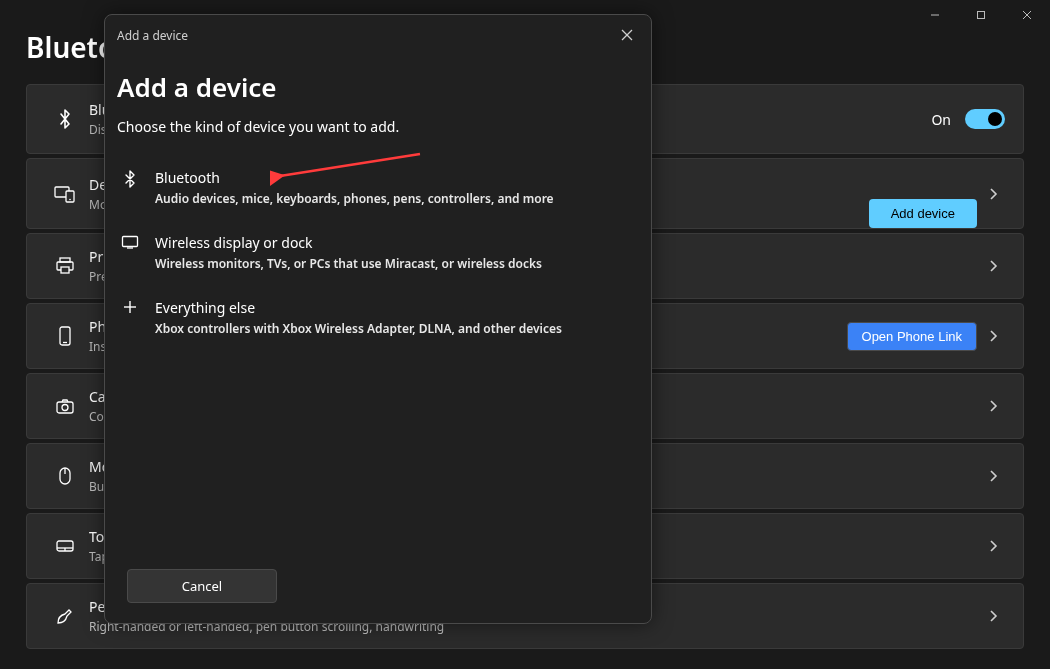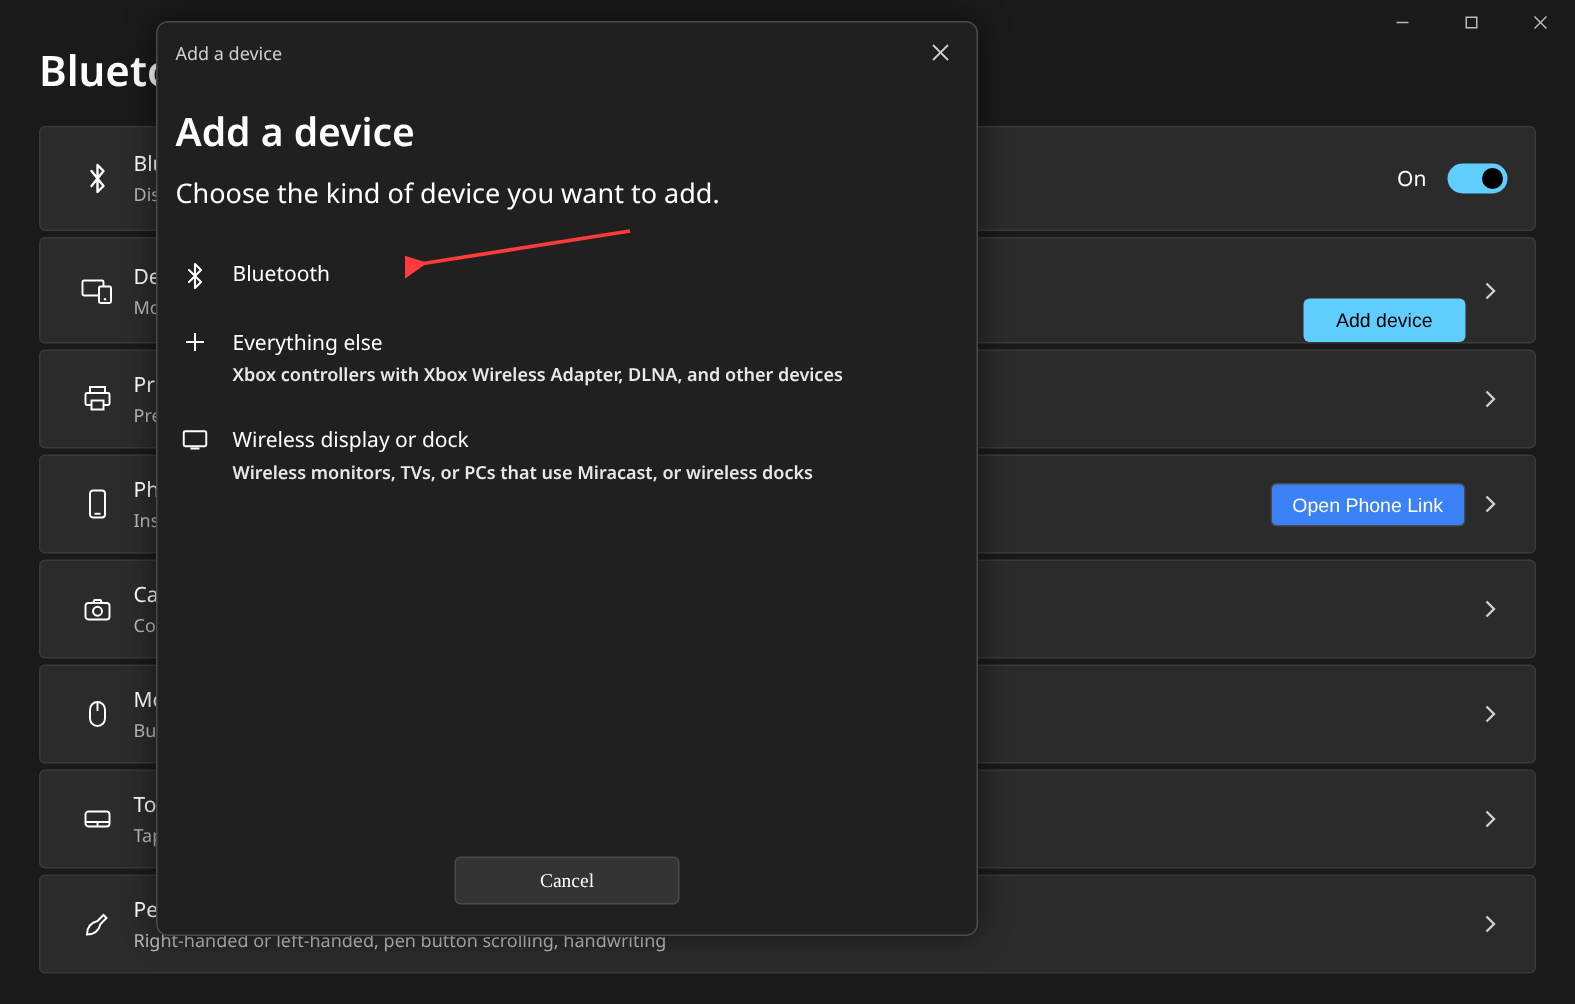--- a/index.html
+++ b/index.html
@@ -124,41 +124,40 @@
   .dialog .dlg-body {
     padding: 0 12px;
     flex: 1;
   }
   .dialog .dlg-big {
     font-size: 26px; font-weight: 600;
     margin-top: 14px;
     margin-bottom: 12px;
   }
   .dialog .dlg-sub {
-    font-size: 18px;
+    font-size: 14px;
     margin-bottom: 20px;
   }
   .opt {
     display: flex;
     gap: 14px;
     padding: 12px 2px 14px 2px;
     cursor: pointer;
   }
   .opt .opt-icon {
     width: 22px;
     display: flex; align-items: flex-start; justify-content: center;
     padding-top: 2px;
     color: #fff;
   }
   .opt .opt-text .opt-title { font-size: 14px; }
   .opt .opt-text .opt-desc { font-size: 12px; font-weight: 600; margin-top: 3px; color: #e8e8e8; }
   .dialog .dlg-footer {
-    display: flex; justify-content: center;
+    display: flex; justify-content: flex-start;
     padding: 12px 22px 20px 22px;
-    font-family: Liberation Serif, serif;
   }
   .cancel-btn {
     background: #343434;
     border: 1px solid #4a4a4a;
     color: #fff;
     font-size: 13px;
     width: 150px;
     padding: 7px 0;
     border-radius: 4px;
     cursor: pointer;
@@ -379,46 +378,47 @@
     <div class="dlg-sub">Choose the kind of device you want to add.</div>
 
     <div class="opt">
       <div class="opt-icon">
         <svg width="14" height="18" viewBox="0 0 14 18">
             <path d="M3 5 L11 13 L7 17 L7 1 L11 5 L3 13" fill="none" stroke="#fff" stroke-width="1.4" stroke-linejoin="round" stroke-linecap="round"></path>
           </svg>
       </div>
       <div class="opt-text">
         <div class="opt-title">Bluetooth</div>
+        <div class="opt-desc">Audio devices, mice, keyboards, phones, pens, controllers, and more</div>
+      </div>
+    </div>
+
+    <div class="opt">
+      <div class="opt-icon">
+        <svg width="18" height="14" viewBox="0 0 18 14">
+            <rect x="1.5" y="1.5" width="15" height="10" rx="1" fill="none" stroke="#fff" stroke-width="1.3"></rect>
+            <line x1="6" y1="13" x2="12" y2="13" stroke="#fff" stroke-width="1.3"></line>
+          </svg>
+      </div>
+      <div class="opt-text">
+        <div class="opt-title">Wireless display or dock</div>
+        <div class="opt-desc">Wireless monitors, TVs, or PCs that use Miracast, or wireless docks</div>
       </div>
     </div>
 
     <div class="opt">
       <div class="opt-icon">
         <svg width="14" height="14" viewBox="0 0 14 14">
             <line x1="7" y1="1" x2="7" y2="13" stroke="#fff" stroke-width="1.4"></line>
             <line x1="1" y1="7" x2="13" y2="7" stroke="#fff" stroke-width="1.4"></line>
           </svg>
       </div>
       <div class="opt-text">
         <div class="opt-title">Everything else</div>
         <div class="opt-desc">Xbox controllers with Xbox Wireless Adapter, DLNA, and other devices</div>
-      </div>
-    </div>
-
-    <div class="opt">
-      <div class="opt-icon">
-        <svg width="18" height="14" viewBox="0 0 18 14">
-            <rect x="1.5" y="1.5" width="15" height="10" rx="1" fill="none" stroke="#fff" stroke-width="1.3"></rect>
-            <line x1="6" y1="13" x2="12" y2="13" stroke="#fff" stroke-width="1.3"></line>
-          </svg>
-      </div>
-      <div class="opt-text">
-        <div class="opt-title">Wireless display or dock</div>
-        <div class="opt-desc">Wireless monitors, TVs, or PCs that use Miracast, or wireless docks</div>
       </div>
     </div>
   </div>
   <div class="dlg-footer">
     <div class="cancel-btn">Cancel</div>
   </div>
 </div>
 
 <svg class="anno-arrow" width="160" height="40" viewBox="0 0 160 40">
   <defs>

